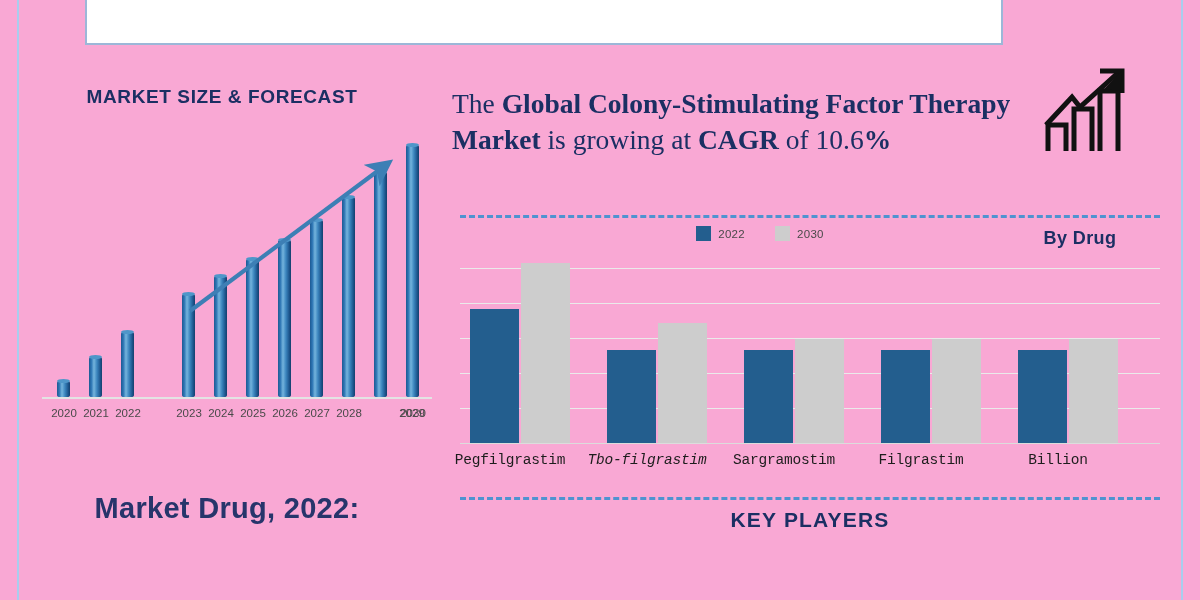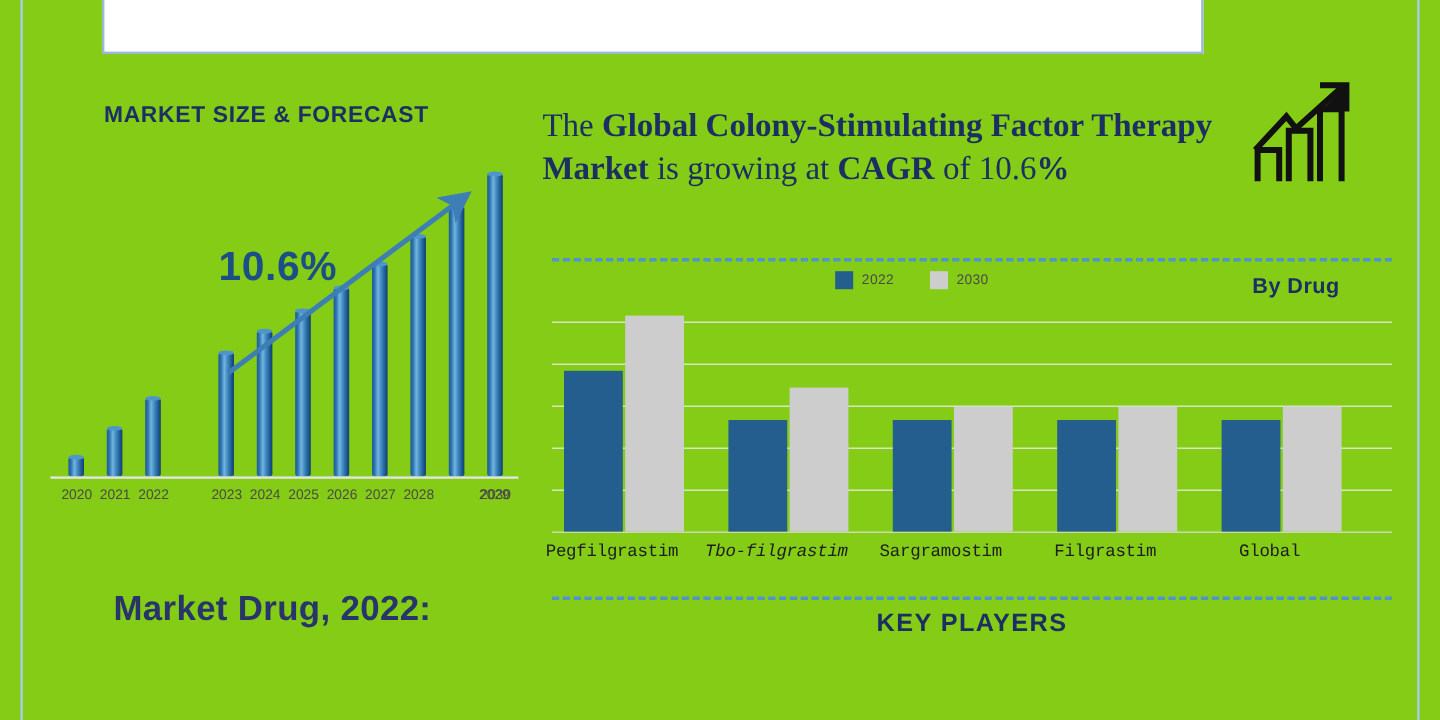--- a/index.html
+++ b/index.html
@@ -9,21 +9,21 @@
     height: 600px;
     overflow: hidden;
     background: #ffffff;
     font-family: "Liberation Sans", sans-serif;
   }
 
   #page {
     position: relative;
     width: 1200px;
     height: 600px;
-    background: #84cc16;
+    background: #f9a8d4;
     box-sizing: border-box;
   }
 
   
   .frame-left, .frame-right {
     position: absolute;
     top: 0;
     width: 2px;
     height: 600px;
     background: #a8cdee;
@@ -319,21 +319,20 @@
 
       <svg id="trend-arrow" viewBox="0 0 390 310">
         <defs>
           <marker id="ah" markerWidth="7" markerHeight="7" refX="2.2" refY="3.2" orient="auto" markerUnits="strokeWidth">
             <path d="M0,0 L6.4,3.2 L0,6.4 L1.6,3.2 z" fill="#3d7fb5"></path>
           </marker>
         </defs>
         <line x1="148" y1="166" x2="337" y2="25" stroke="#3d7fb5" stroke-width="4.2" marker-end="url(#ah)"></line>
       </svg>
 
-      <div id="cagr-badge">10.6%</div>
     <div class="year-label" style="left: 5px;">2020</div>
         <div class="year-label" style="left: 37px;">2021</div>
         <div class="year-label" style="left: 69px;">2022</div>
         <div class="year-label" style="left: 130px;">2023</div>
         <div class="year-label" style="left: 162px;">2024</div>
         <div class="year-label" style="left: 194px;">2025</div>
         <div class="year-label" style="left: 226px;">2026</div>
         <div class="year-label" style="left: 258px;">2027</div>
         <div class="year-label" style="left: 290px;">2028</div>
         <div class="year-label" style="left: 322px; margin-left: 31px;">2029</div>
@@ -400,15 +399,15 @@
         </div>
       </div>
 
     <div class="dashed-rule" id="rule-bottom"></div>
 
     <div id="key-players">KEY PLAYERS</div>
   <div class="cat-label" style="left: -20px;">Pegfilgrastim</div>
       <div class="cat-label" style="left: 117px; font-style: italic;">Tbo-filgrastim</div>
       <div class="cat-label" style="left: 254px;">Sargramostim</div>
       <div class="cat-label" style="left: 391px;">Filgrastim</div>
-      <div class="cat-label" style="left: 528px;">Global</div>
+      <div class="cat-label" style="left: 528px;">Billion</div>
     </div>
 </div>
 
 </body></html>

